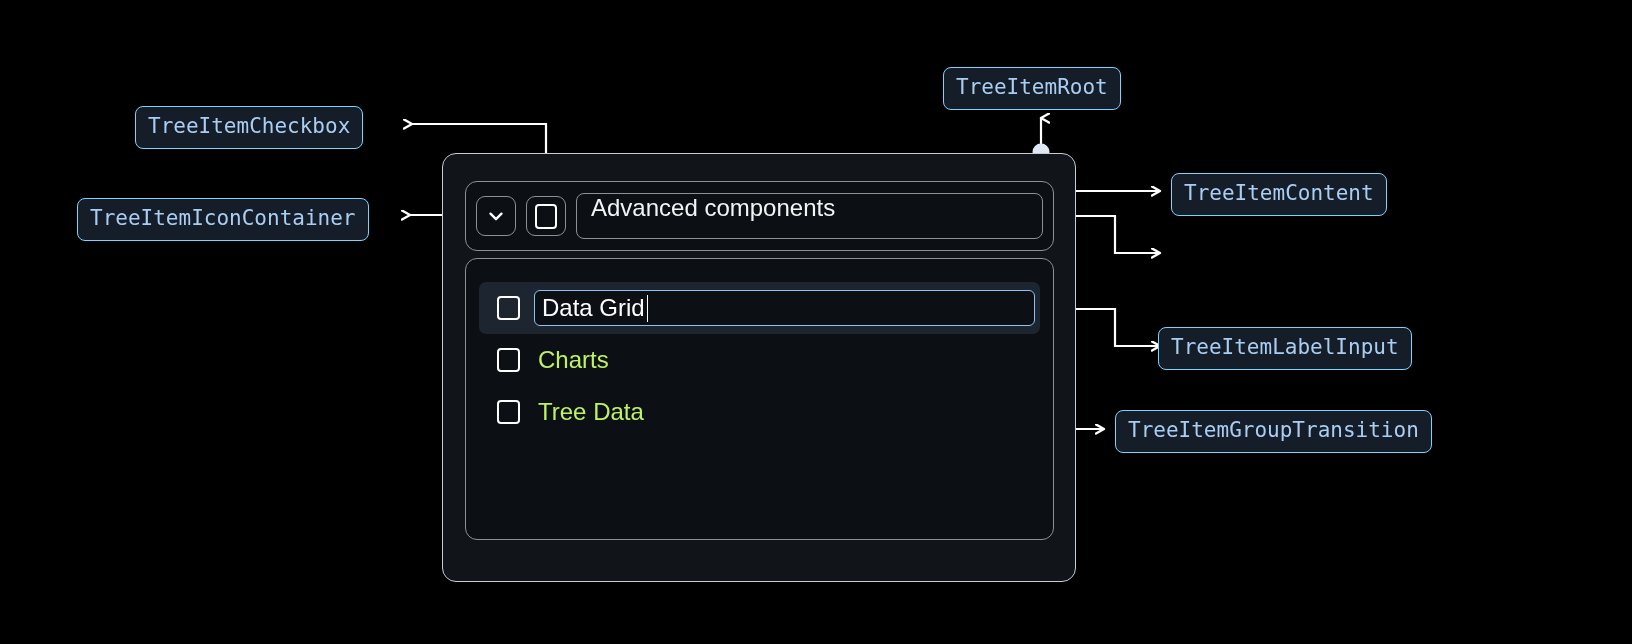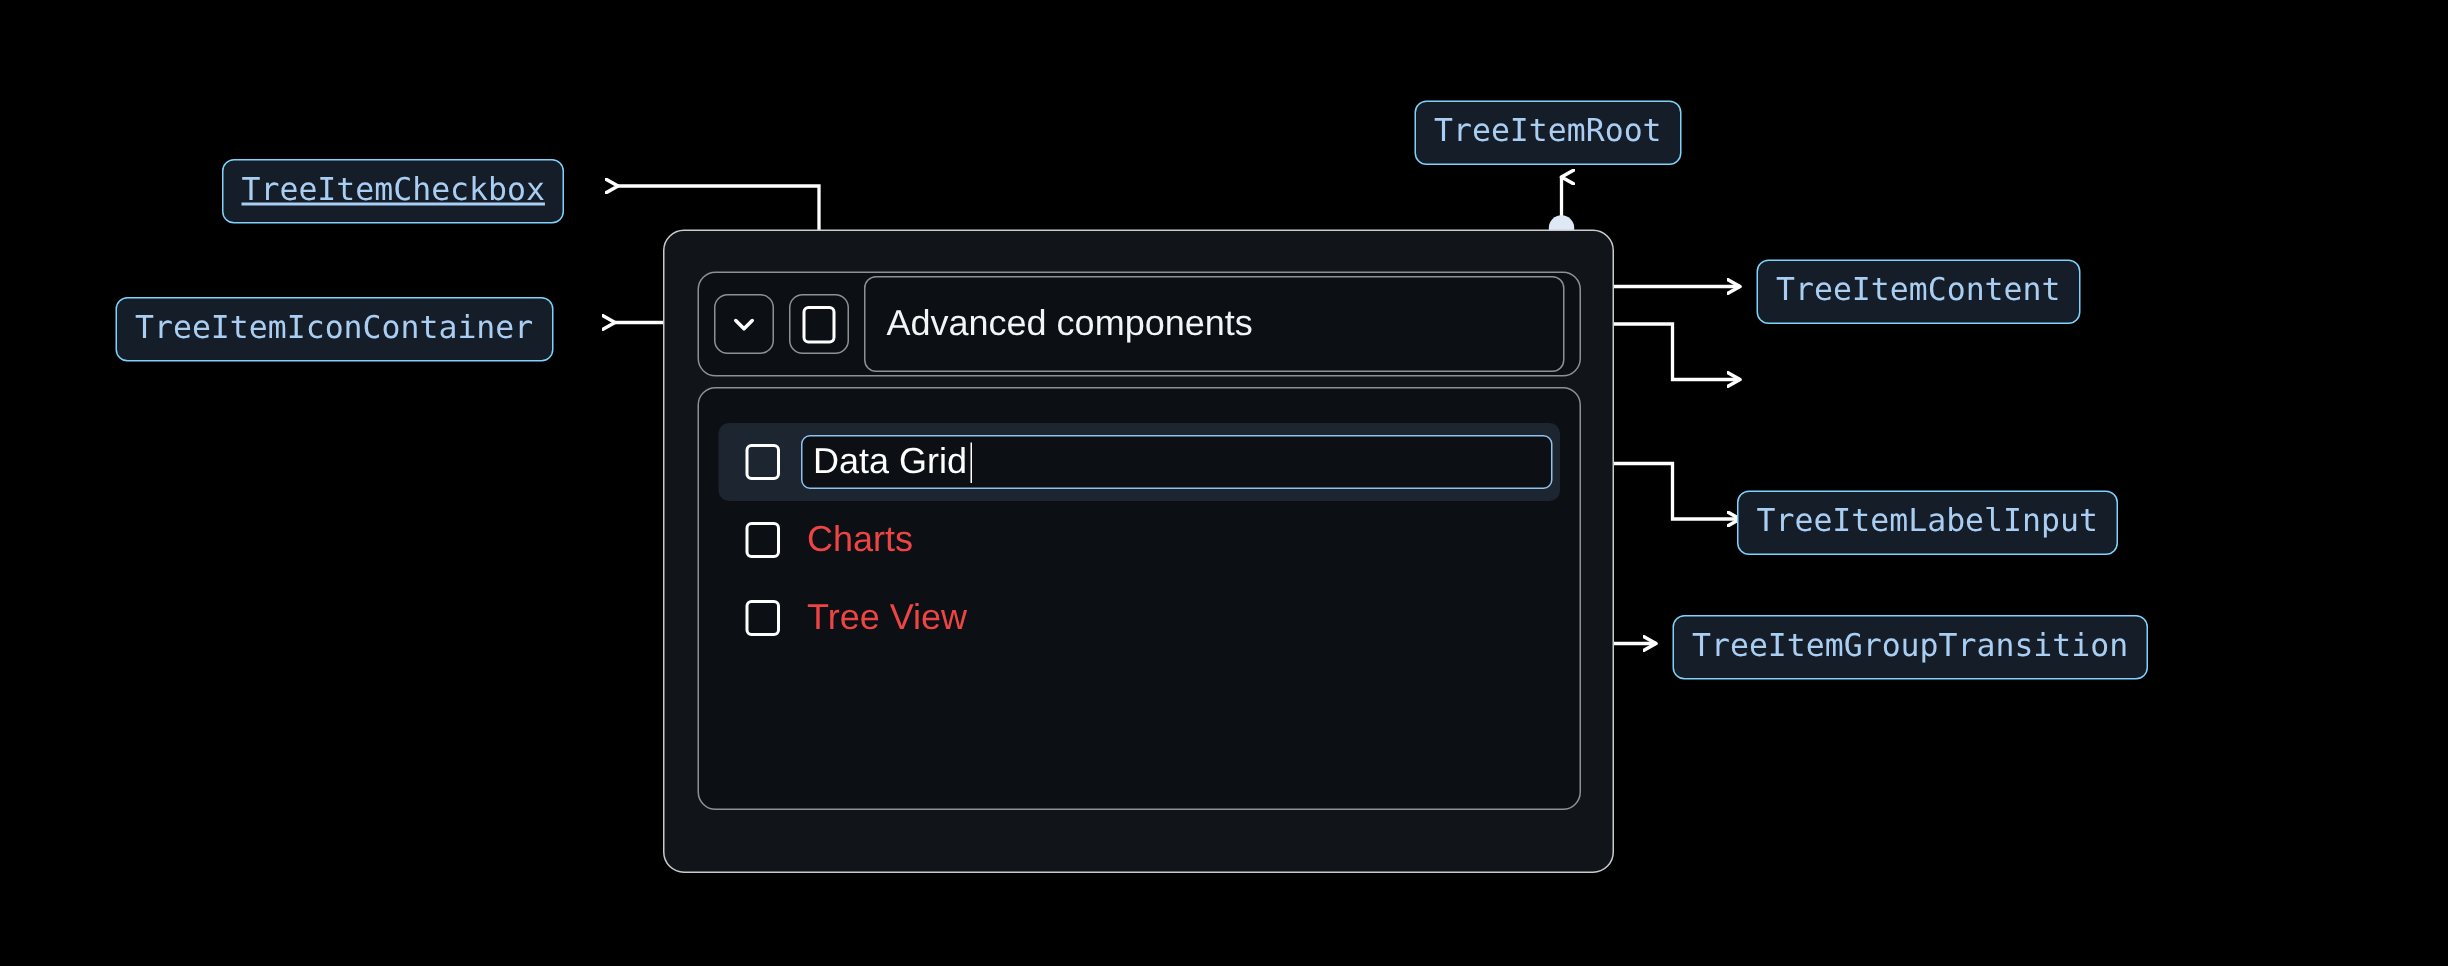--- a/index.html
+++ b/index.html
@@ -61,26 +61,26 @@
     display:flex;align-items:center;justify-content:center;
     box-sizing:border-box;
   }
   .cb-glyph{
     width:22px;height:25px;
     border:2.6px solid #ffffff;
     border-radius:4px;
     box-sizing:border-box;
   }
   .label-box{
-    flex:1 1 auto;height:64px;
+    flex:1 1 auto;height:46px;
     border:1px solid #8c9196;
     border-radius:8px;
     background:#0c1014;
     box-sizing:border-box;
-    display:flex;align-items:center;
+    display:flex;
     padding-left:14px;
     color:#f2f4f6;
     font-size:24px;
   }
 
   .group-box{
     position:absolute;
     left:465px;top:258px;width:589px;height:282px;
     background:#0c1014;
     border:1px solid #8c9196;
@@ -102,21 +102,21 @@
   }
   .row-cb{
     width:23px;height:24px;flex:0 0 23px;
     border:2.6px solid #ffffff;
     border-radius:4px;
     box-sizing:border-box;
     margin-right:18px;
   }
   .tree-row.editing .row-cb{margin-right:14px;}
   .row-label{
-    color:#ef4444;font-size:24px;line-height:1;
+    color:#bef264;font-size:24px;line-height:1;
   }
   .row-input{
     flex:1 1 auto;height:36px;
     background:#0c1014;
     border:1.6px solid #8ec2ef;
     border-radius:6px;
     box-sizing:border-box;
     display:flex;align-items:center;
     padding-left:7px;
     margin-right:5px;
@@ -167,21 +167,21 @@
       <circle cx="546" cy="198" r="8.5"></circle>
       <circle cx="473" cy="215" r="8.5"></circle>
       <circle cx="1041" cy="152" r="8.5"></circle>
       <circle cx="1054" cy="191" r="8.5"></circle>
       <circle cx="1042" cy="216" r="8.5"></circle>
       <circle cx="1043" cy="309" r="8.5"></circle>
       <circle cx="1055" cy="429" r="8.5"></circle>
     </g>
   </svg>
 
-  <div class="chip" style="left:148px;top:106px;text-decoration:underline;">TreeItemCheckbox</div>
+  <div class="chip" style="left:135px;top:106px;">TreeItemCheckbox</div>
 
   <div class="chip" style="left:77px;top:198px;">TreeItemIconContainer</div>
 
   <div class="chip" style="left:943px;top:67px;">TreeItemRoot</div>
 
   <div class="chip" style="left:1171px;top:173px;">TreeItemContent</div>
 
 
   <div class="chip" style="left:1158px;top:327px;padding-left:12px;">TreeItemLabelInput</div>
 
@@ -214,18 +214,18 @@
     </div>
 
     <div class="tree-row">
       <span class="row-cb"></span>
       <span class="row-label">Charts</span>
     </div>
 
 
     <div class="tree-row">
       <span class="row-cb"></span>
-      <span class="row-label">Tree View</span>
+      <span class="row-label">Tree Data</span>
     </div>
 
   </div>
 
 </div>
 
 </body></html>

